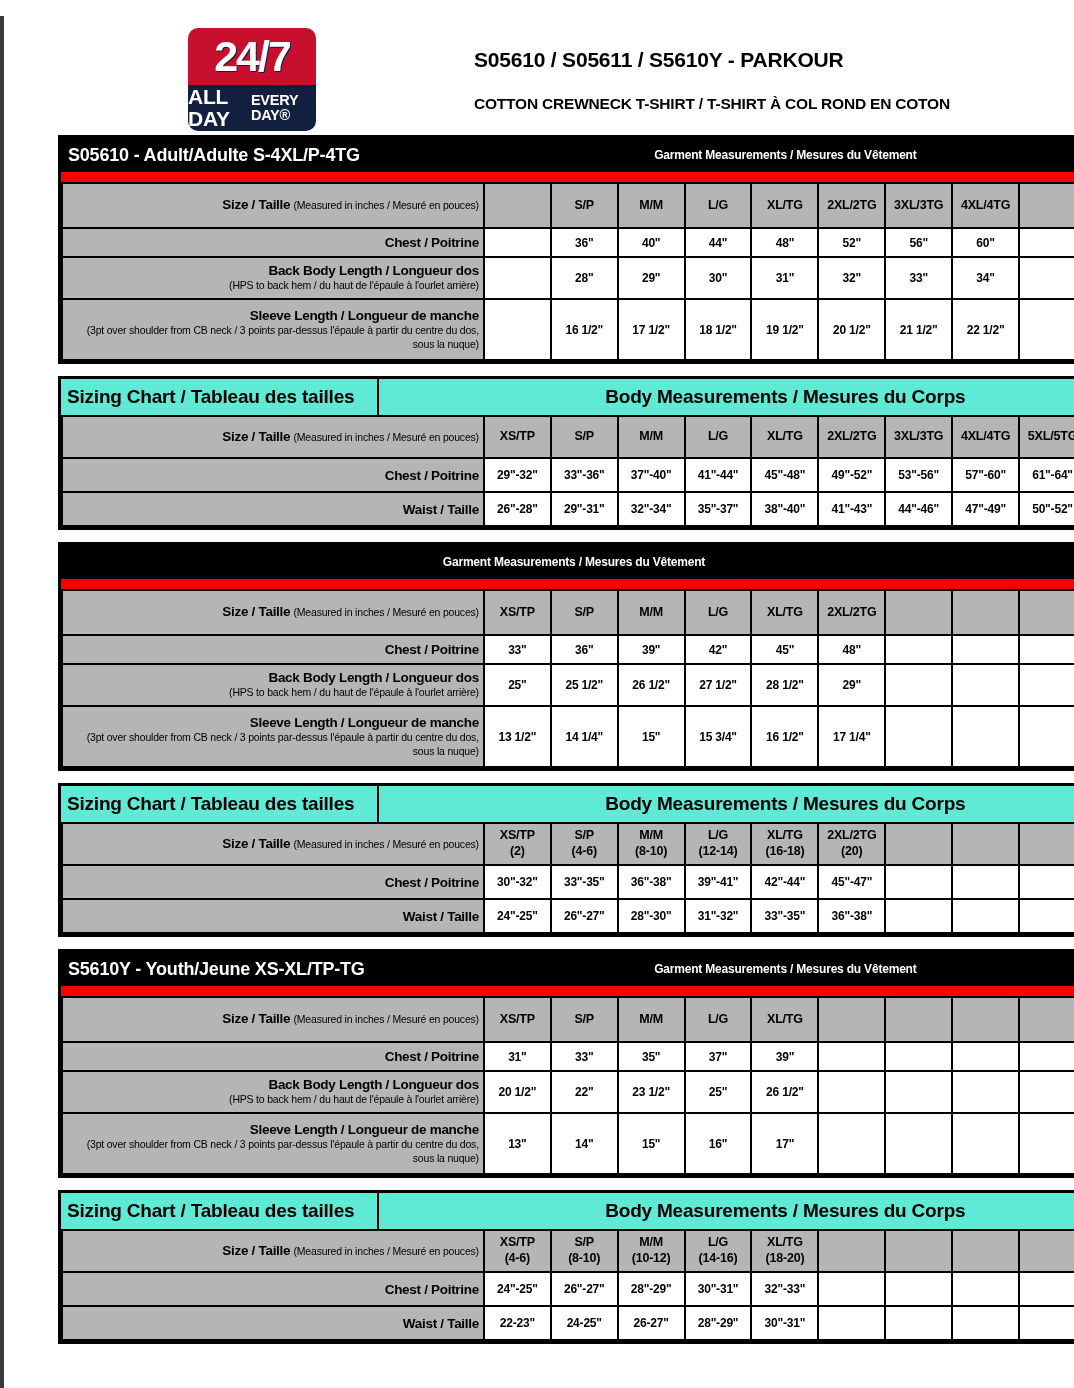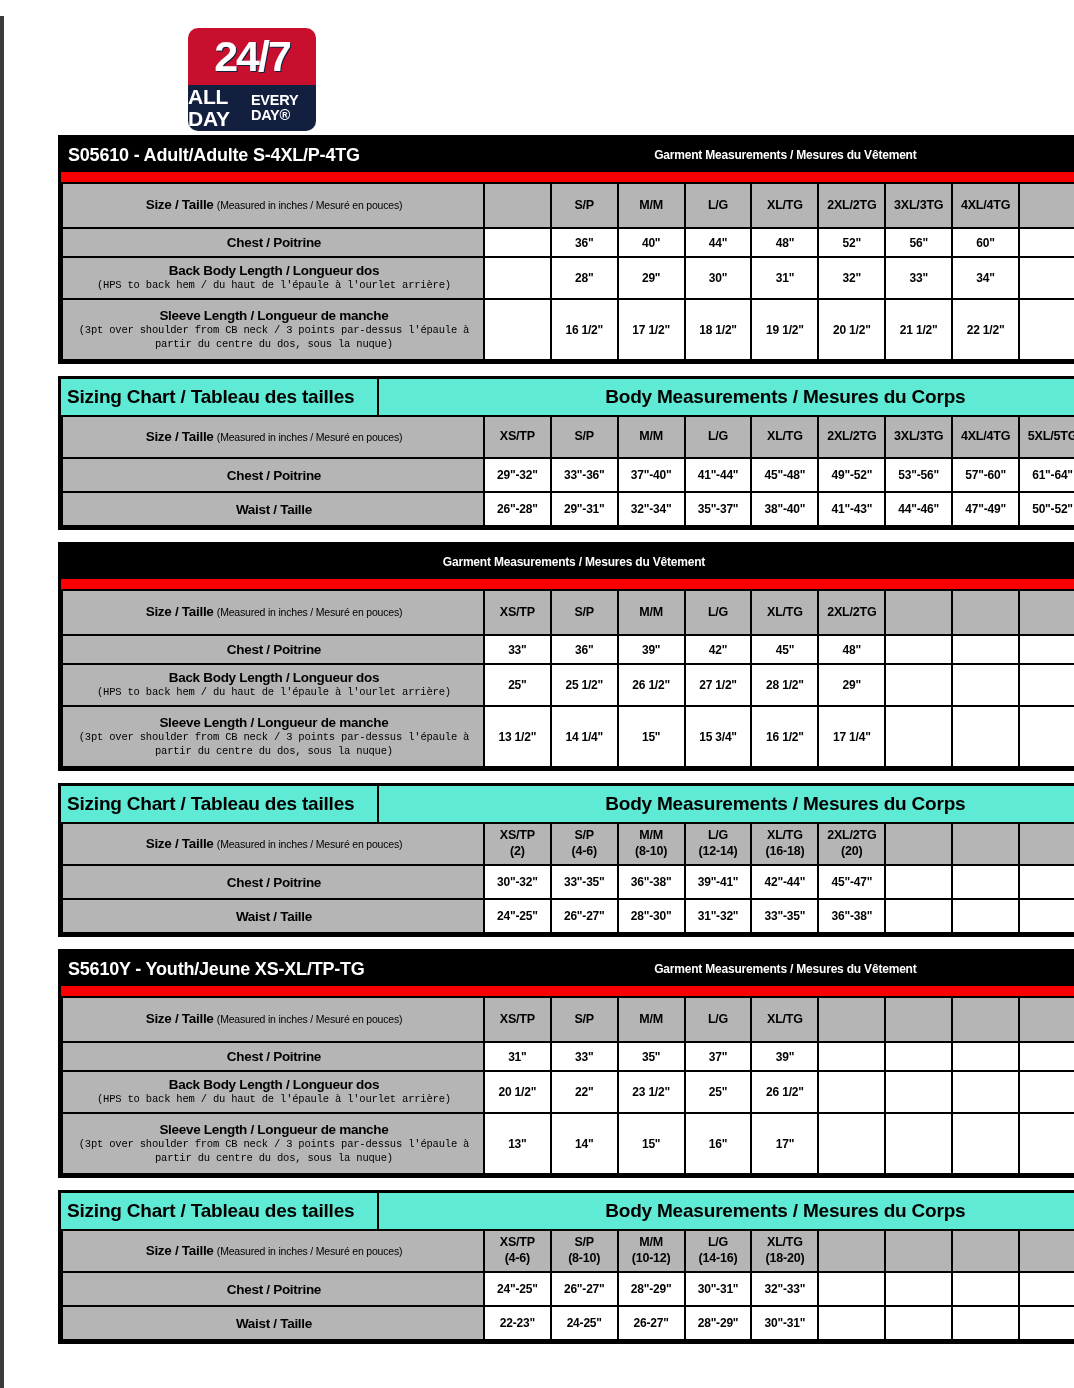--- a/index.html
+++ b/index.html
@@ -56,24 +56,24 @@
 
   table.grid { border-collapse: collapse; width: 100%; table-layout: fixed; }
   col.c-lbl { width: 41.2%; }
   col.c-d   { width: 6.533%; }
   .grid td {
     border: 2px solid #000;
     text-align: center; vertical-align: middle;
     font-weight: 700; font-size: 12px;
     padding: 0 1px; overflow: hidden; background: #fff;
   }
-  .grid td.lbl { text-align: center; background: #B5B5B5; padding: 2px 4px 2px 6px; }
+  .grid td.lbl { text-align: right; background: #B5B5B5; padding: 2px 4px 2px 6px; }
   .size-row td { background: #B5B5B5; font-size: 12.5px; line-height: 1.25; }
   .lbl-main { font-weight: 700; font-size: 13.5px; letter-spacing: -0.3px; }
-  .lbl-note { display: block; font-weight: 400; font-size: 10.5px; letter-spacing: -0.2px; line-height: 1.35; font-family: Liberation Mono, monospace; }
+  .lbl-note { display: block; font-weight: 400; font-size: 10.5px; letter-spacing: -0.2px; line-height: 1.35; }
   .lbl-note-inline { font-weight: 400; font-size: 10.5px; letter-spacing: -0.2px; }
 
   .garment .size-row td { height: 45px; }
   .body    .size-row td { height: 42px; }
   .garment .r-s td { height: 29px; }
   .body    .r-s td { height: 34px; }
   .r-m td { height: 42px; }
   .r-l td { height: 61px; }
 </style>
 </head>
@@ -83,20 +83,24 @@
 
 <div class="content">
 
   <header class="doc-header">
     <div class="logo">
       <div class="logo-top">24/7</div>
       <div class="logo-bottom">
         <div class="logo-line1">ALL DAY</div>
         <div class="logo-line2">EVERY DAY®</div>
       </div>
+    </div>
+    <div class="title-block">
+      <div class="doc-title">S05610 / S05611 / S5610Y -  PARKOUR</div>
+      <div class="doc-subtitle">COTTON CREWNECK T-SHIRT / T-SHIRT À COL ROND EN COTON</div>
     </div>
   </header>
 
   <main id="sections">
       <section class="tbl garment">
         <div class="bar black">
           <div class="bbar-left">S05610 - Adult/Adulte S-4XL/P-4TG</div>
           <div class="bbar-right">Garment Measurements / Mesures du Vêtement</div>
         </div>
         <div class="red-bar"></div>

